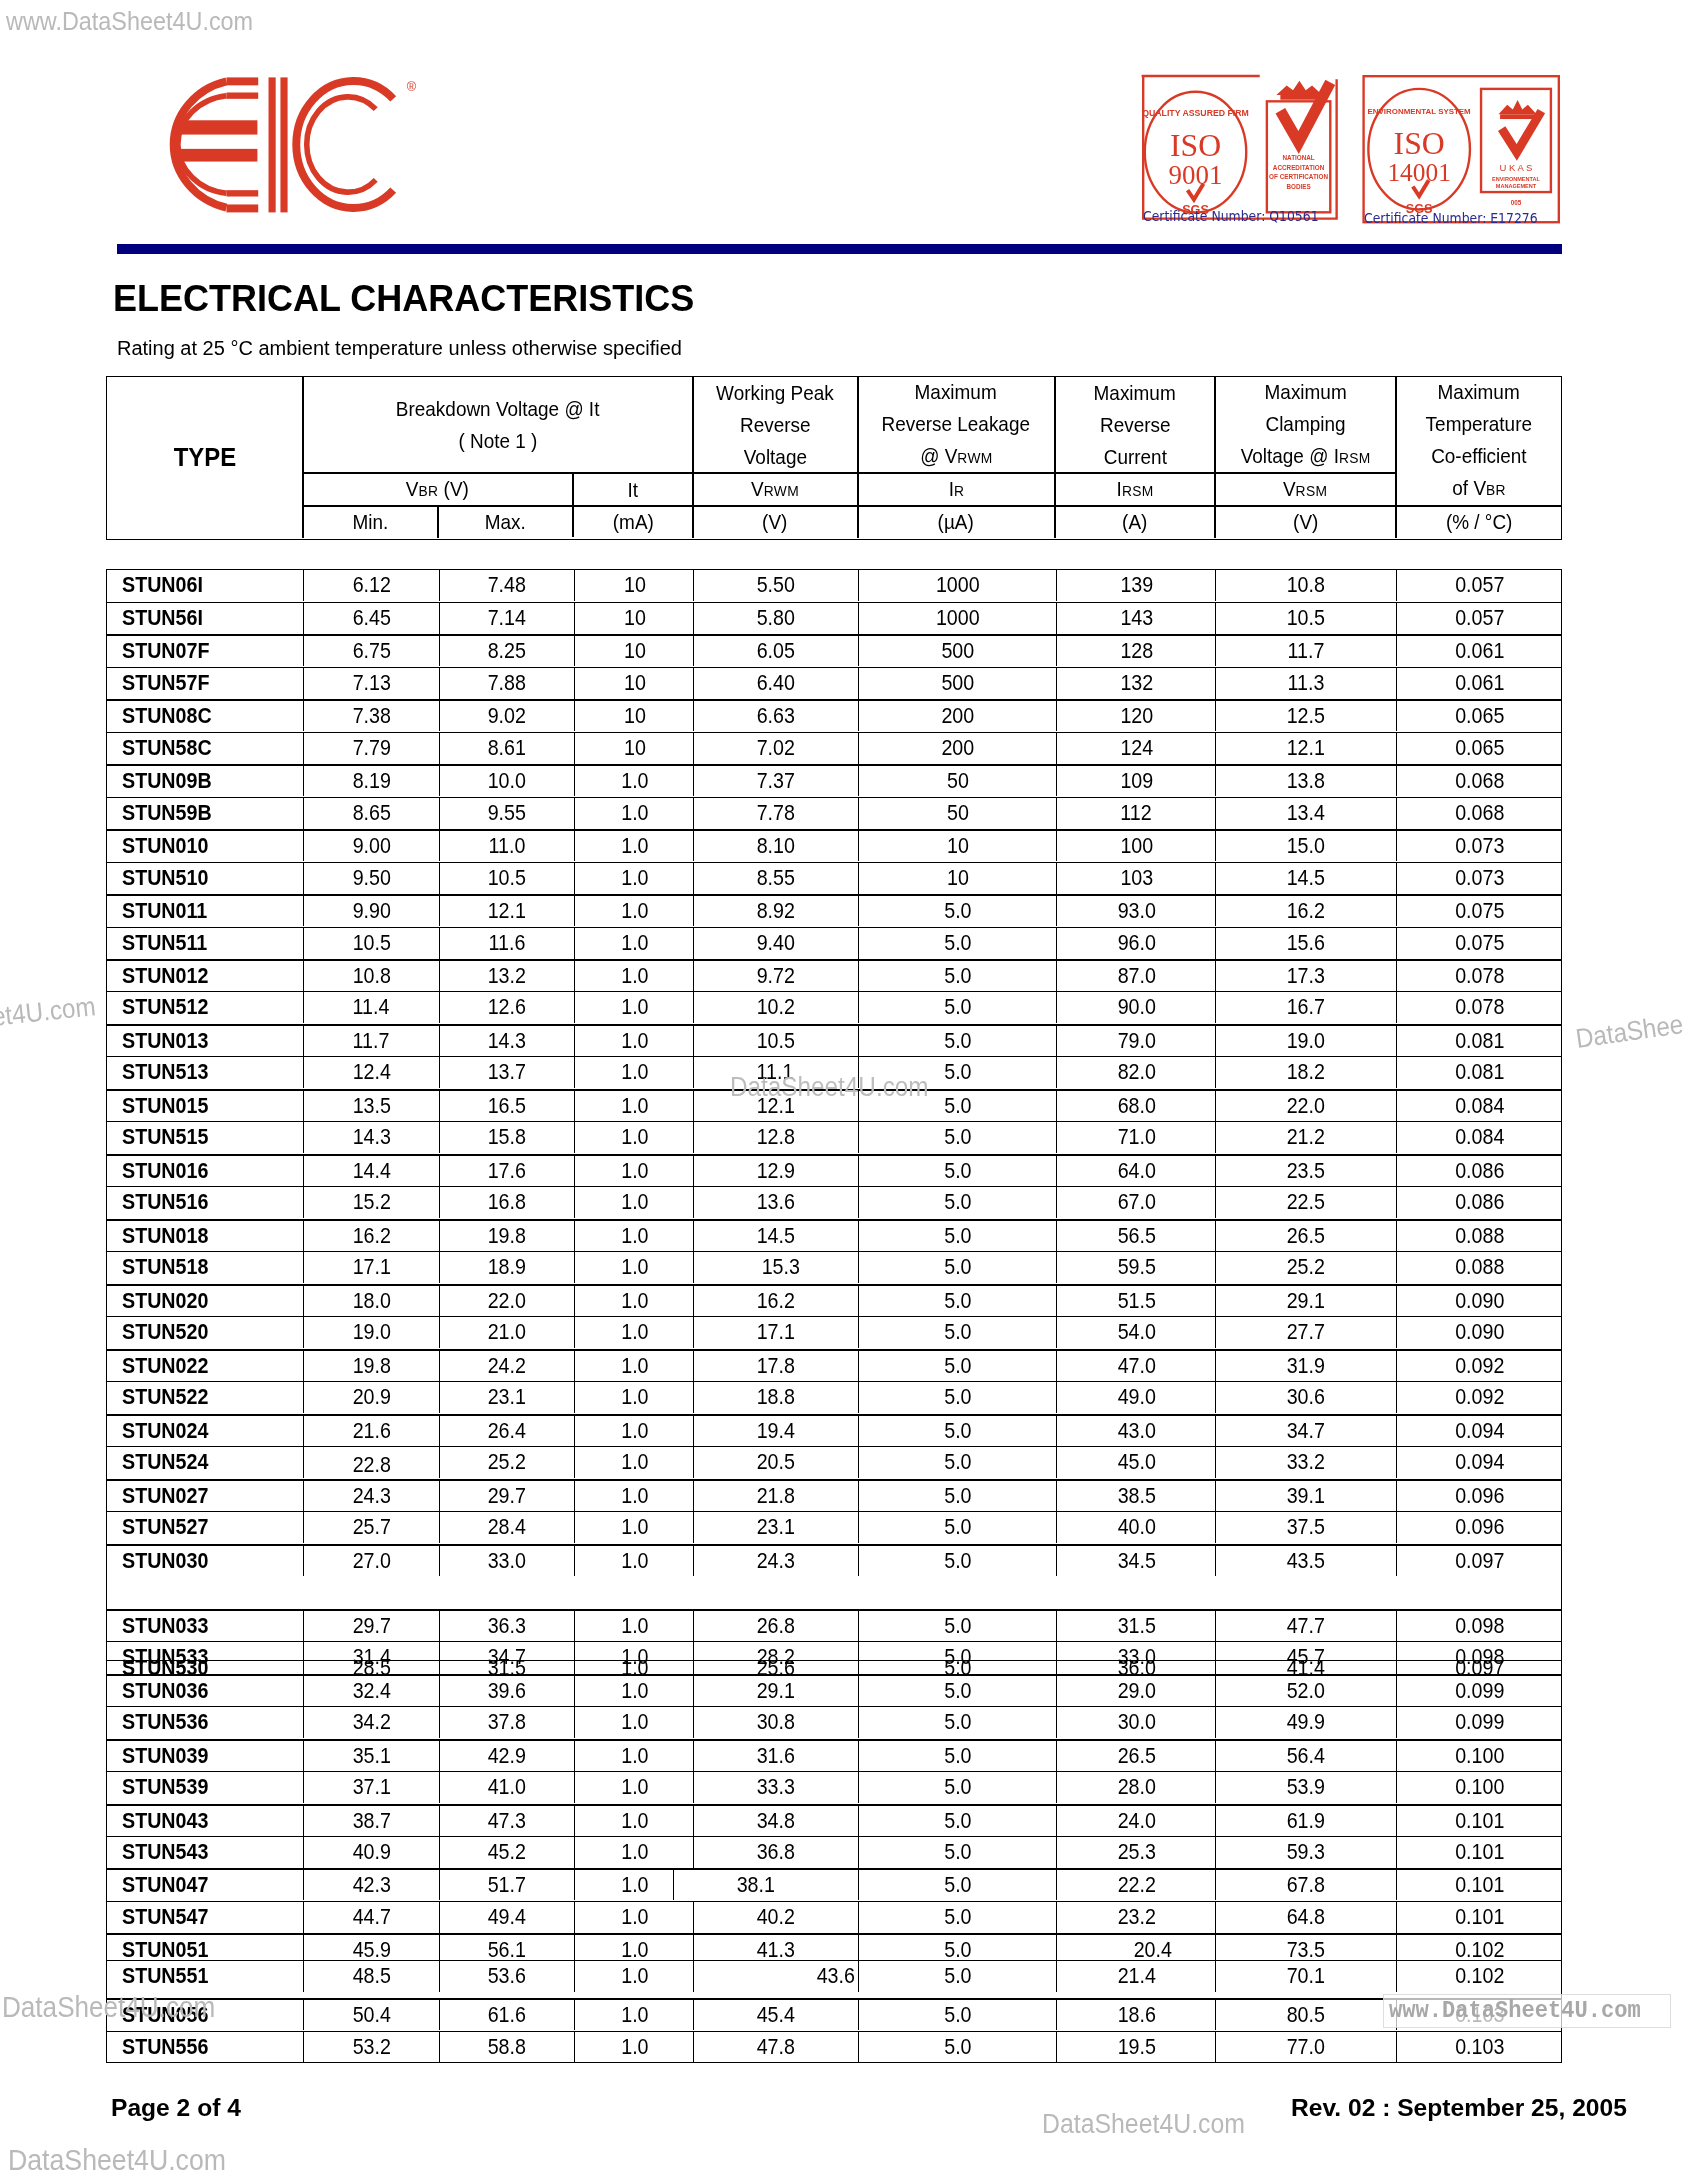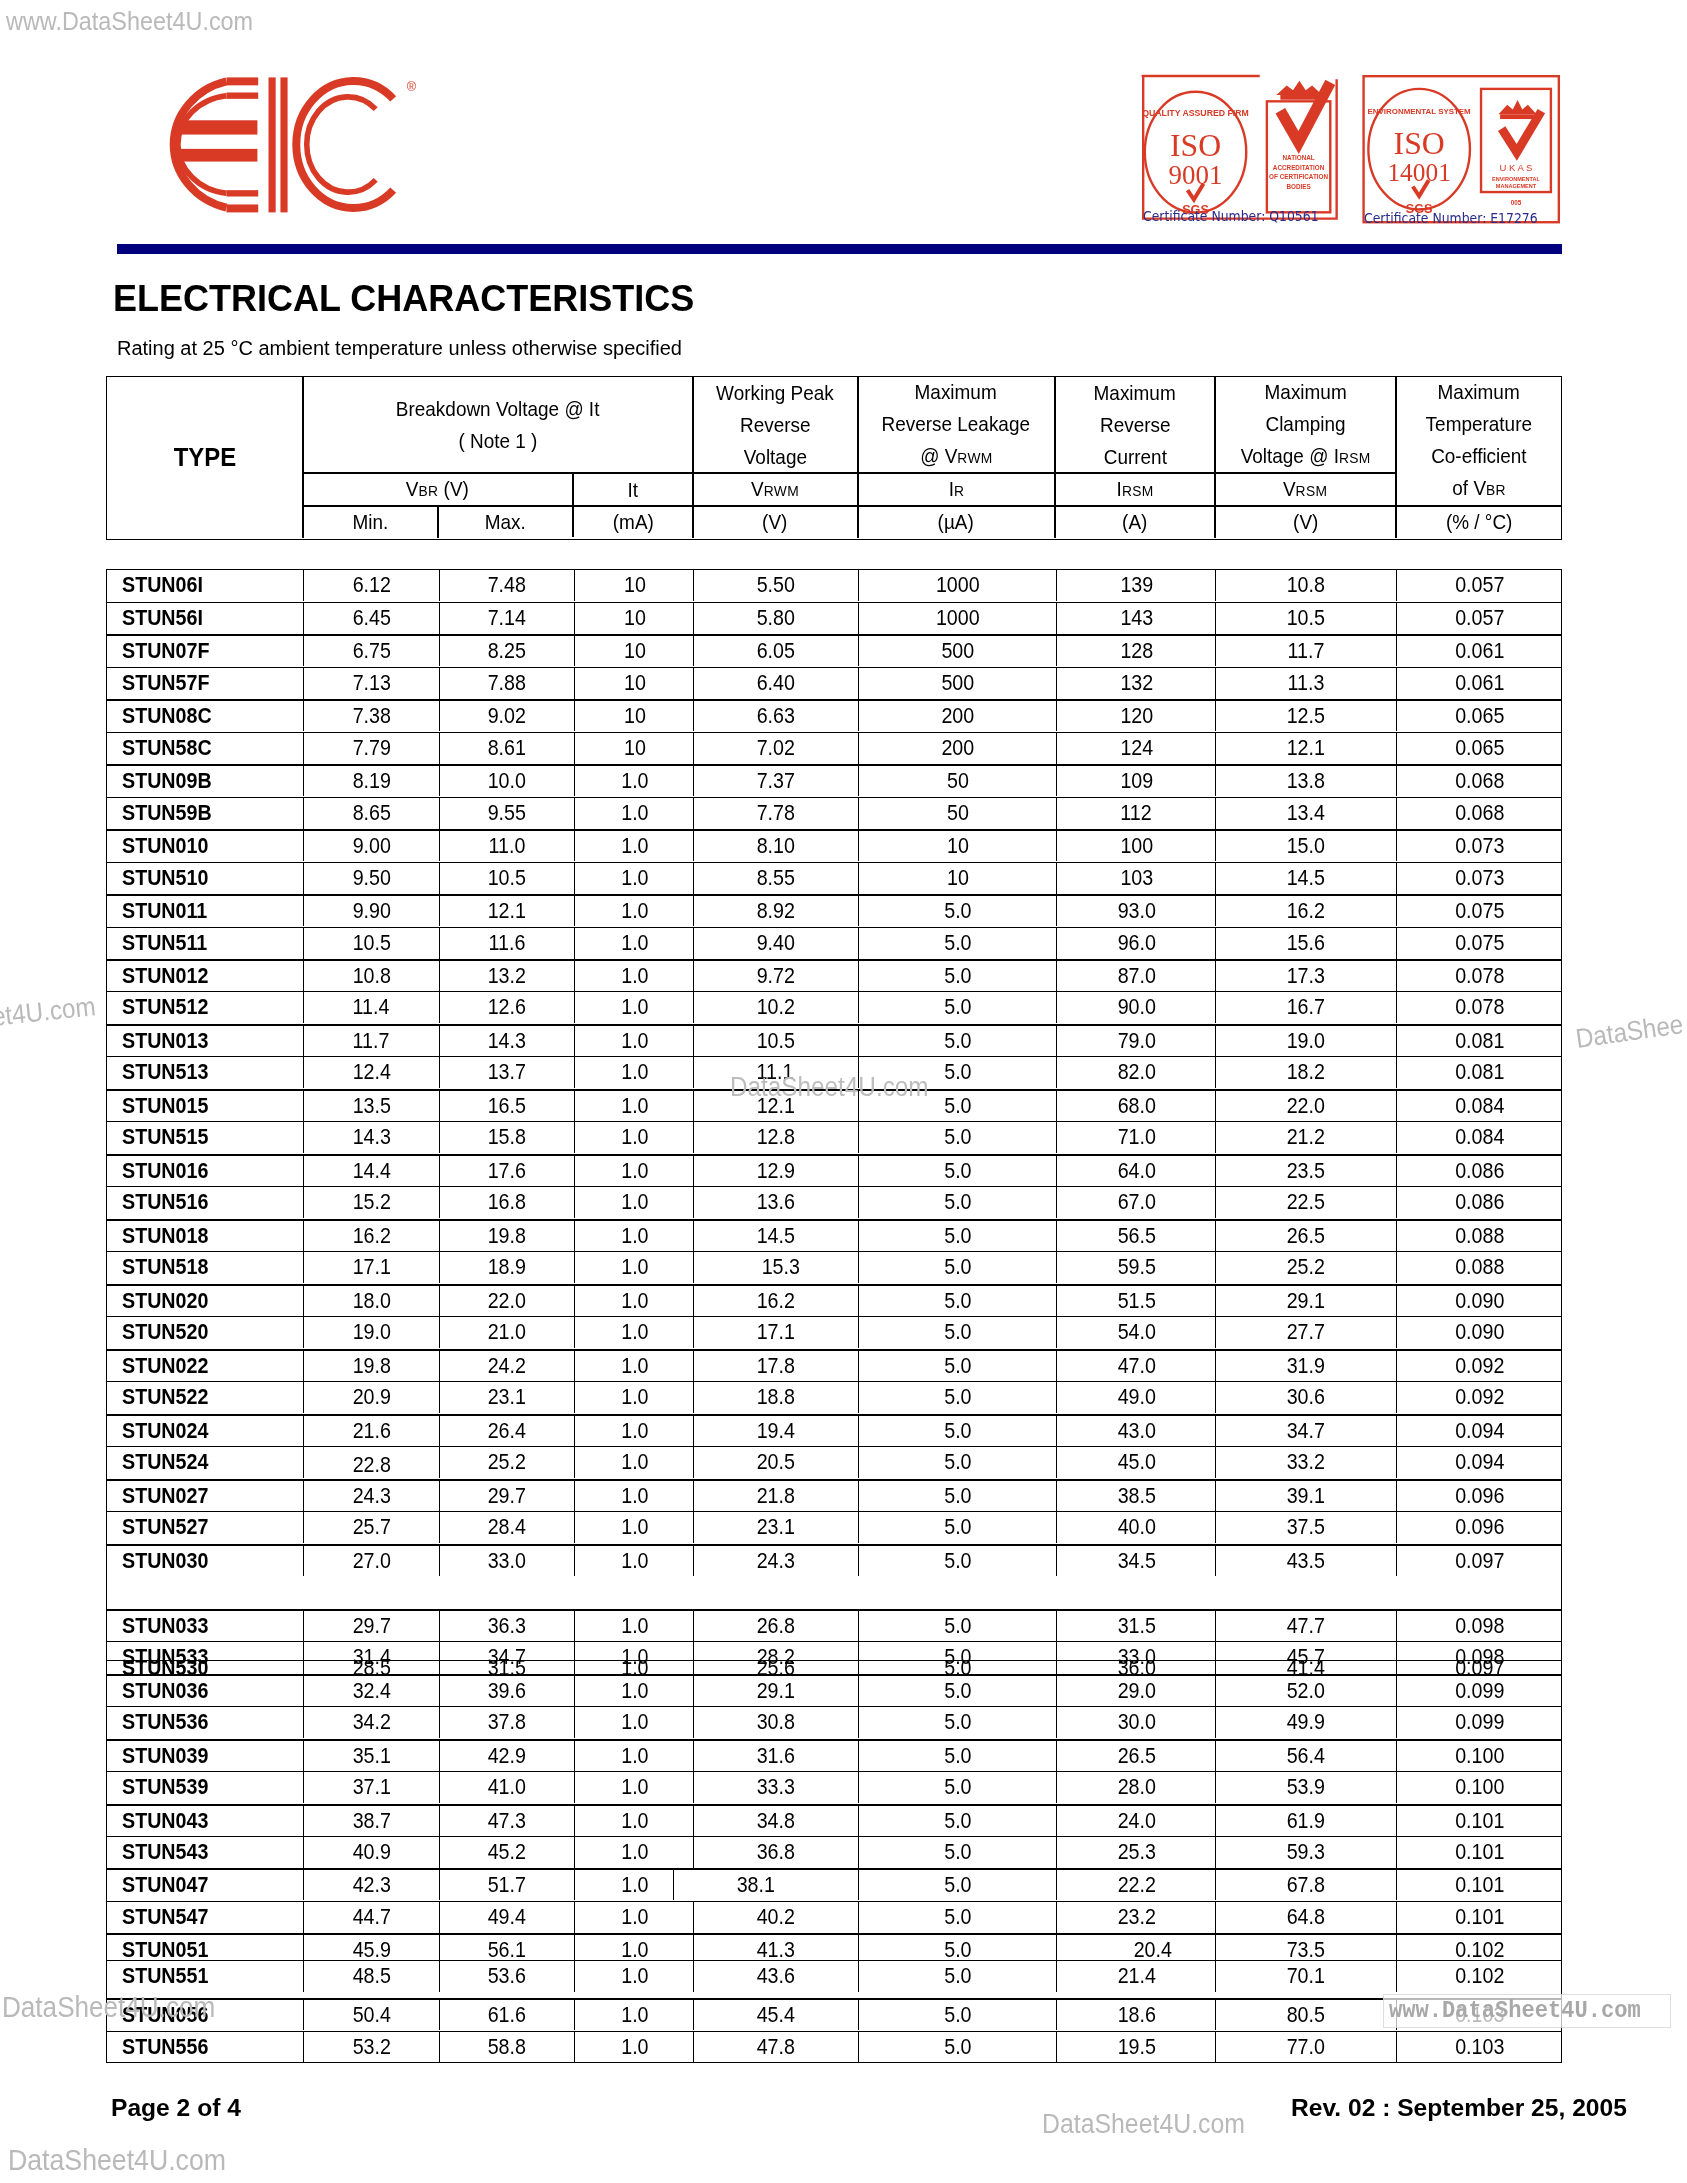--- a/index.html
+++ b/index.html
@@ -1475,21 +1475,21 @@
       </div>
       <div class="cell" style="left: 197px; width: 136px; border-left: 1.6px solid rgb(0, 0, 0);">
         <span>48.5</span>
       </div>
       <div class="cell" style="left: 333px; width: 135px; border-left: 1.6px solid rgb(0, 0, 0);">
         <span>53.6</span>
       </div>
       <div class="cell" style="left: 468px; width: 120px; border-left: 1.6px solid rgb(0, 0, 0);">
         <span>1.0</span>
       </div>
-      <div class="cell" style="left: 587px; width: 164px; border-left: 1.6px solid rgb(0, 0, 0);">
+      <div class="cell" style="left: 587px; width: 164px; border-left: 1.6px solid rgb(0, 0, 0); justify-content: flex-end;">
         <span>43.6</span>
       </div>
       <div class="cell" style="left: 752px; width: 198px; border-left: 1.6px solid rgb(0, 0, 0);">
         <span>5.0</span>
       </div>
       <div class="cell" style="left: 950px; width: 160px; border-left: 1.6px solid rgb(0, 0, 0);">
         <span>21.4</span>
       </div>
       <div class="cell" style="left: 1109px; width: 181px; border-left: 1.6px solid rgb(0, 0, 0);">
         <span>70.1</span>

